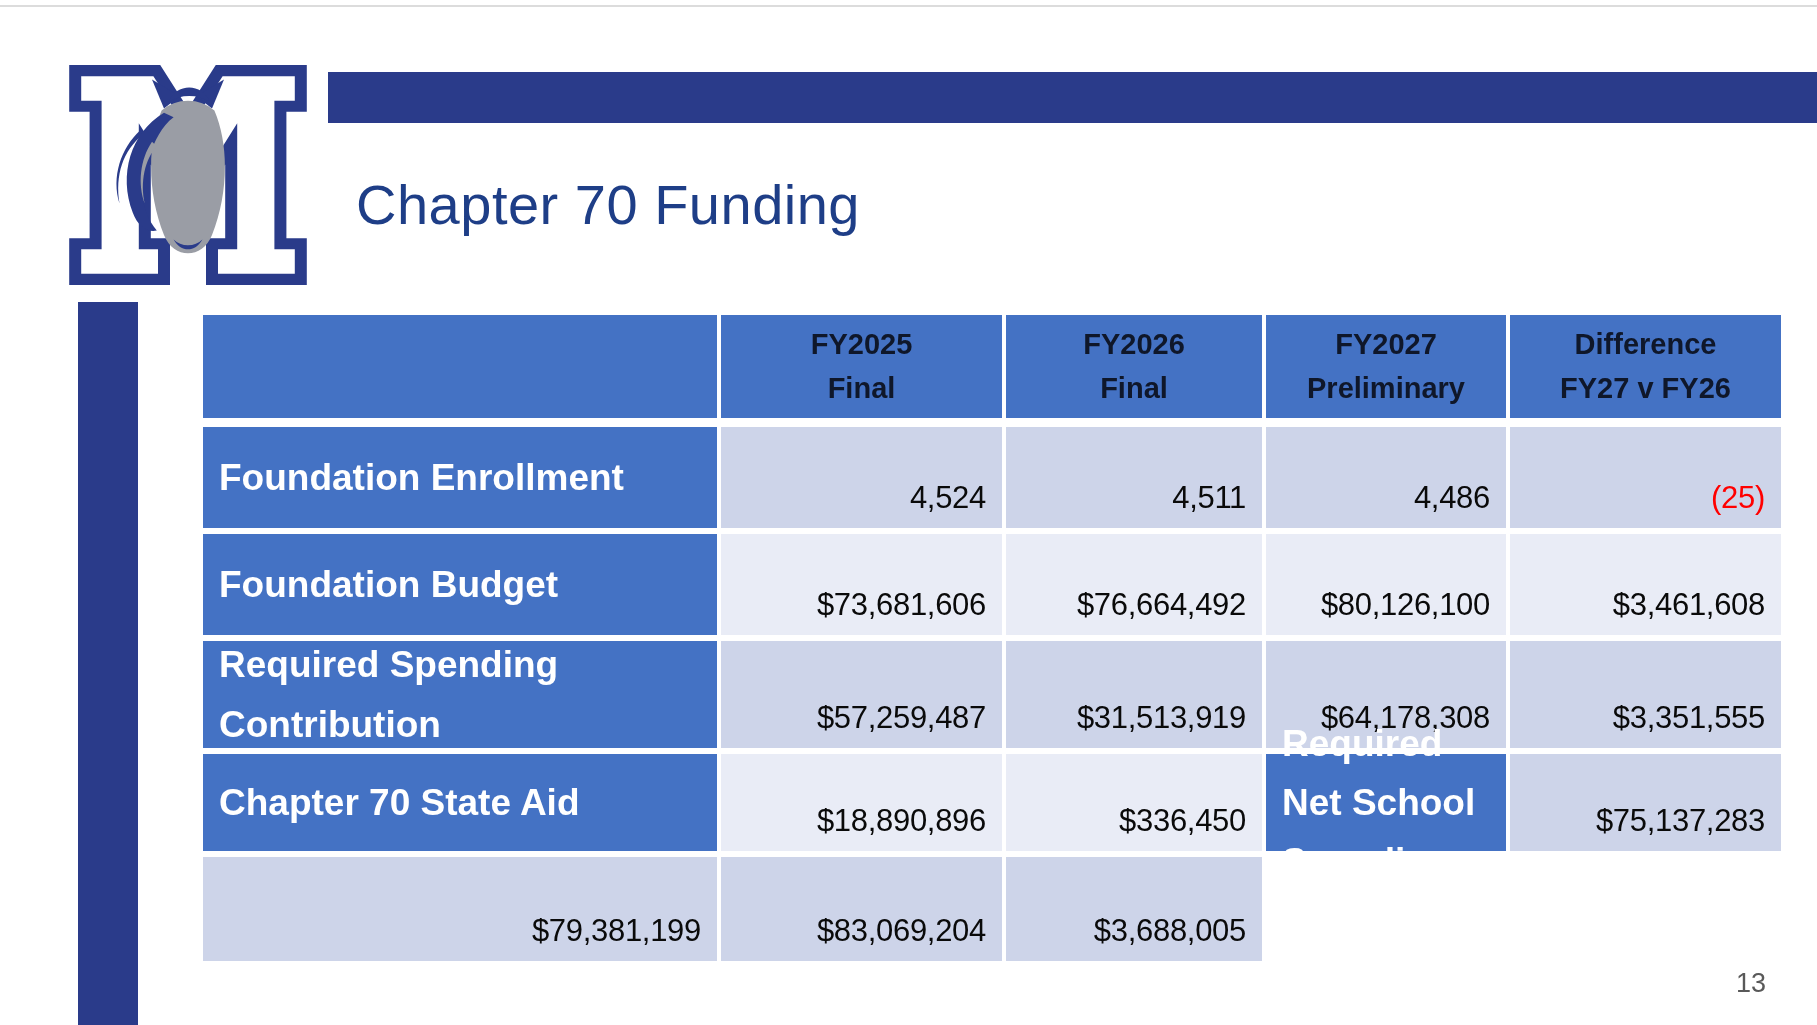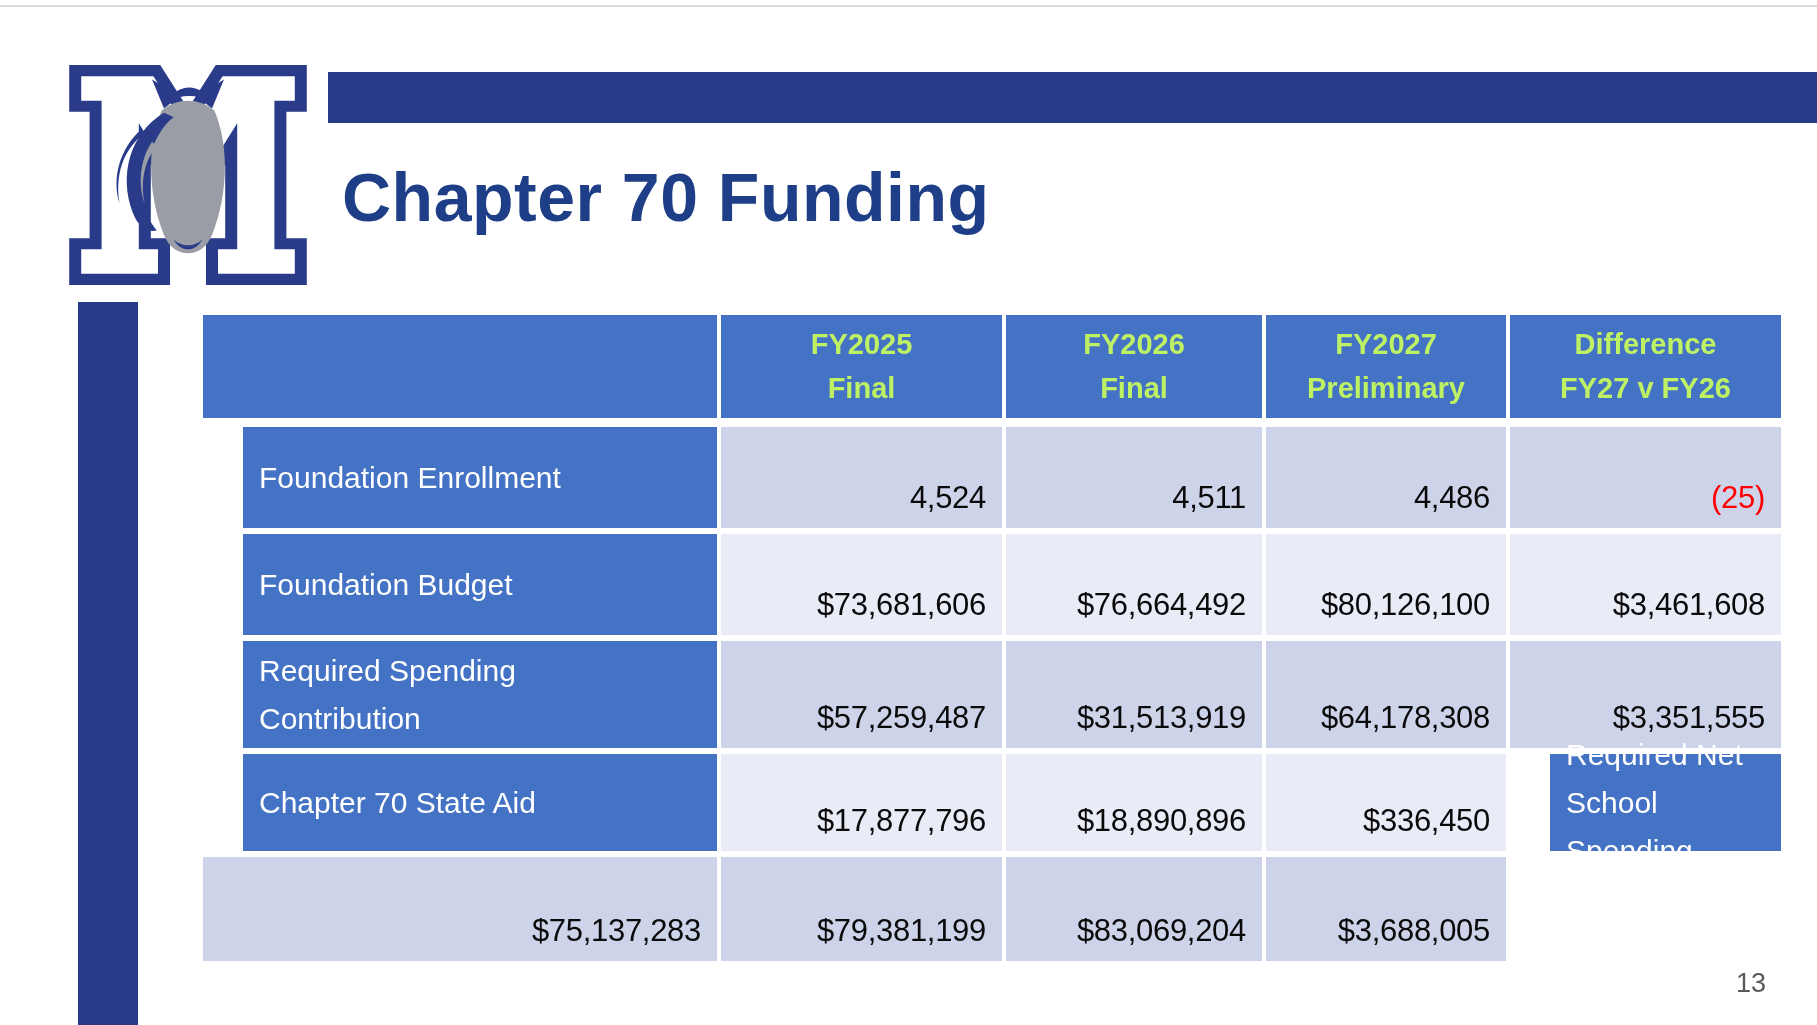--- a/index.html
+++ b/index.html
@@ -9,49 +9,48 @@
     font-family:"Liberation Sans", sans-serif;
   }
   .top-hairline{position:absolute;top:5px;left:0;width:100%;height:2px;background:#dcdcdc;}
 
   .logo{position:absolute;left:68px;top:64px;width:240px;height:222px;}
   .logo svg{width:100%;height:100%;}
 
   .banner{position:absolute;left:328px;top:72px;right:0;height:51px;background:var(--navy,#2a3b8a);}
 
   .title{
-    position:absolute;left:342px;top:158px;margin:0;
-    font-size:68px;font-weight:bold;letter-spacing:0.5px;
+    position:absolute;left:342px;top:158px;margin:14px;
+    font-size:56px;font-weight:normal;letter-spacing:0.5px;
     color:var(--title-blue,#1e3e87);
     white-space:nowrap;
   }
 
   .side-bar{position:absolute;left:78px;top:302px;width:60px;height:723px;background:var(--navy,#2a3b8a);}
 
   .table{
     position:absolute;left:203px;top:315px;
     display:grid;
     grid-template-columns:514px 281px 256px 240px 271px;
     grid-template-rows:106px 101px 101px 107px 97px 104px;
     gap:6px 4px;
   }
   .hdr{
     background:var(--header-blue,#4472c4);
-    color:#bef264;font-weight:bold;font-size:29px;line-height:1.5;
+    color:#0f172a;font-weight:bold;font-size:29px;line-height:1.5;
     display:flex;align-items:center;justify-content:center;
     text-align:center;white-space:pre-line;
     margin-bottom:3px;
   }
   .lbl{
     background:var(--header-blue,#4472c4);
-    color:#fff;font-weight:normal;font-size:30px;line-height:1.6;
+    color:#fff;font-weight:bold;font-size:37px;line-height:1.6;
     display:flex;align-items:center;
     padding-left:16px;padding-right:10px;
     white-space:pre-line;
-    margin-left:40px;
   }
   .val{
     font-size:31px;color:#0a0a0a;
     display:flex;align-items:flex-end;justify-content:flex-end;
     padding:2px 16px 12px 0;
     letter-spacing:-0.3px;
   }
   .band-a{background:var(--band-dark,#cdd4e9);}
   .band-b{background:var(--band-light,#e9ecf6);}
   .negative{color:var(--negative-red,#ff0000);}
@@ -115,21 +114,20 @@
     <div class="val band-b">$3,461,608</div>
 
     <div class="lbl">Required Spending
 Contribution</div>
     <div class="val band-a">$57,259,487</div>
     <div class="val band-a">$31,513,919</div>
     <div class="val band-a">$64,178,308</div>
     <div class="val band-a">$3,351,555</div>
 
     <div class="lbl">Chapter 70 State Aid</div>
-    <div class="val band-b">$17,877,796</div>
     <div class="val band-b">$18,890,896</div>
     <div class="val band-b">$336,450</div>
 
     <div class="lbl">Required Net School
 Spending</div>
     <div class="val band-a">$75,137,283</div>
     <div class="val band-a">$79,381,199</div>
     <div class="val band-a">$83,069,204</div>
     <div class="val band-a">$3,688,005</div>
   </div>

